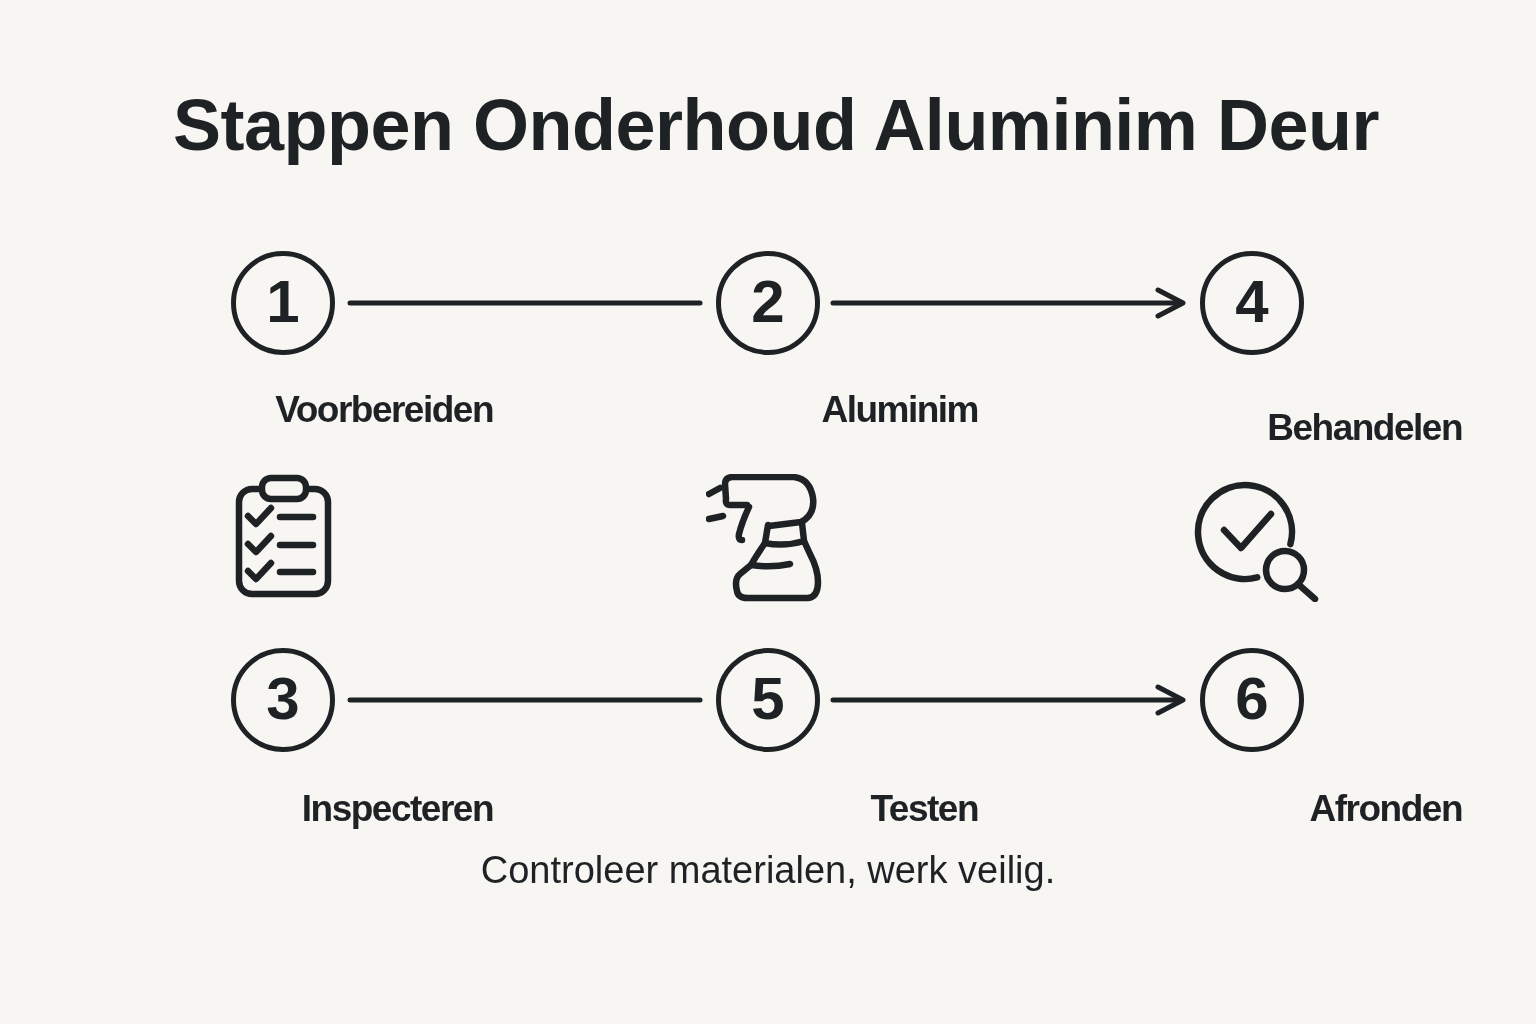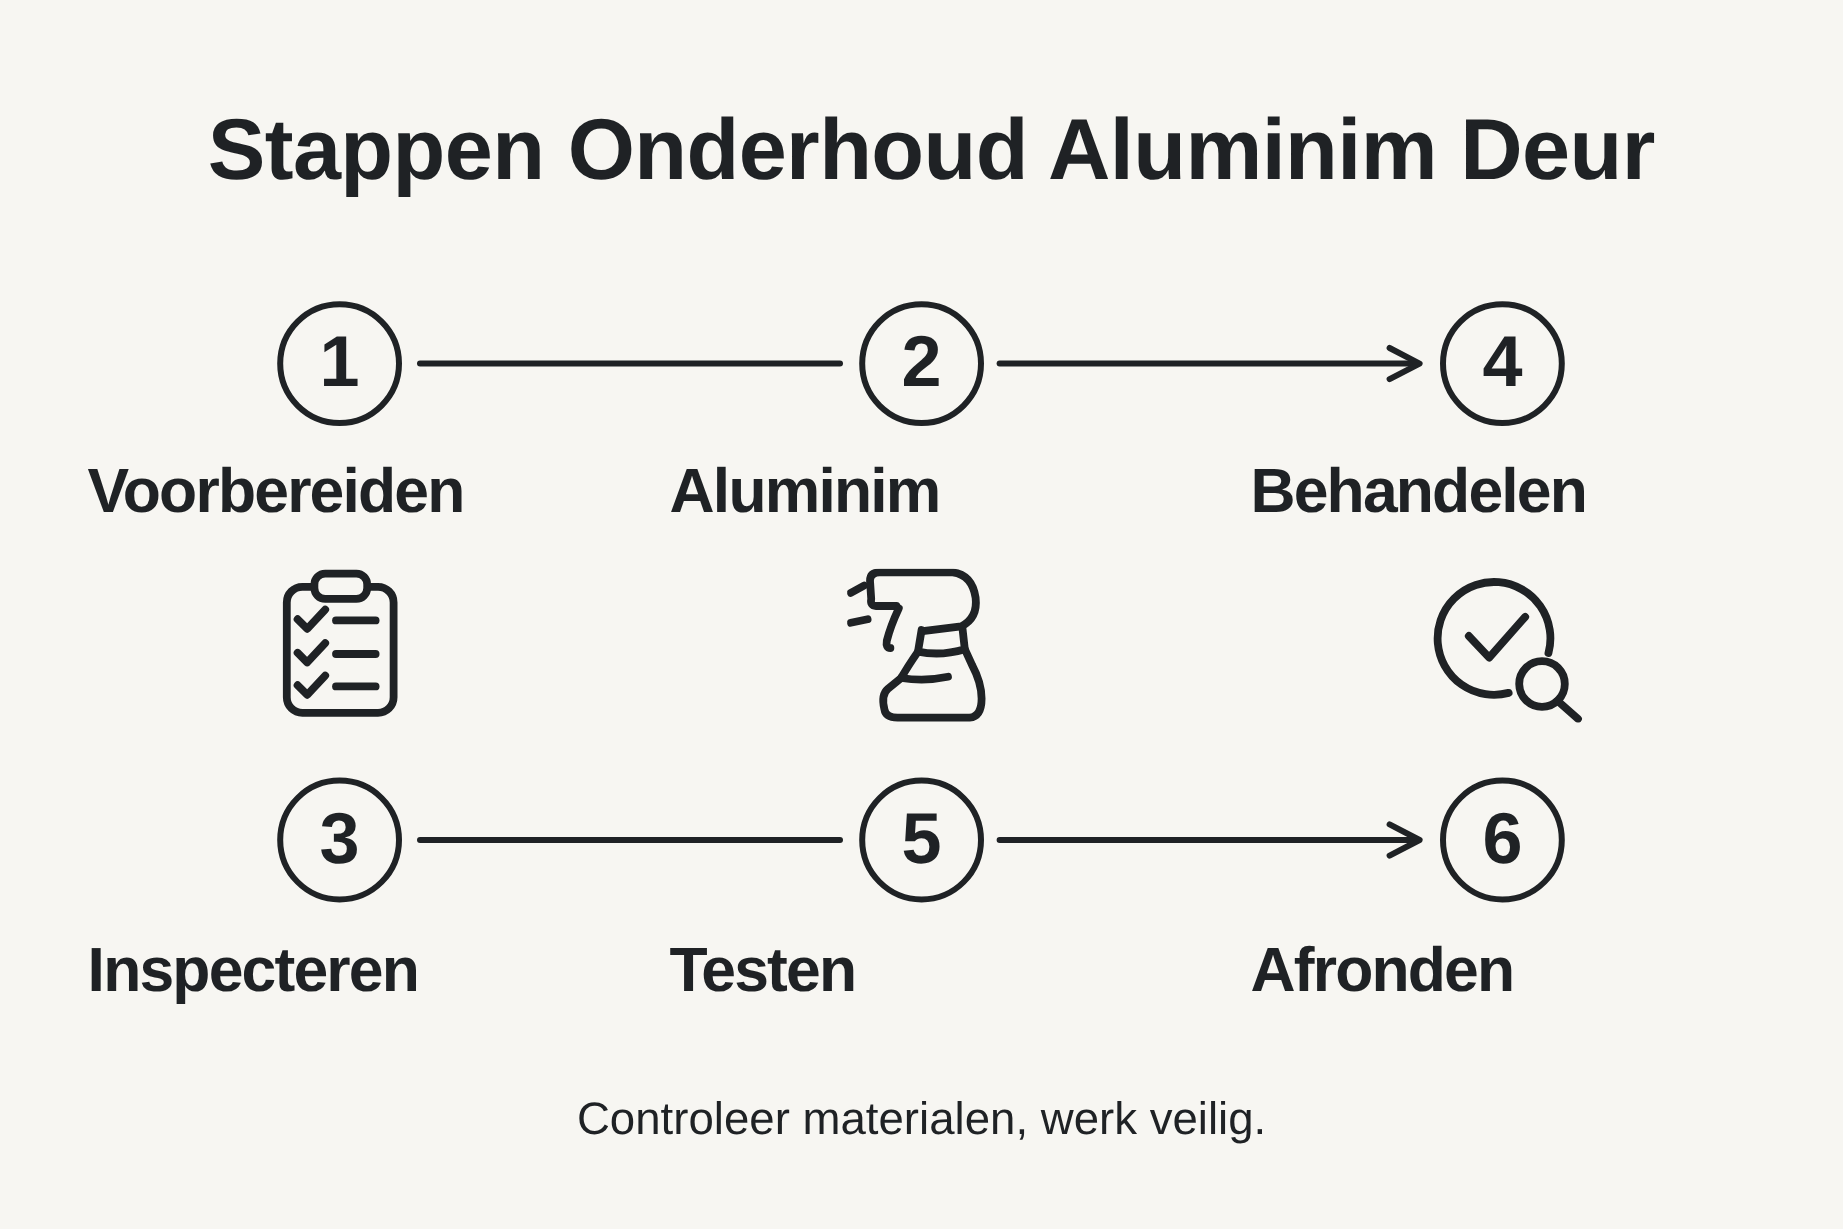--- a/index.html
+++ b/index.html
@@ -58,42 +58,42 @@
   }
   .circle span {
     font-size: 60px;
     font-weight: 700;
     line-height: 1;
     transform: translateY(-1px);
   }
   .step-label {
     position: absolute;
     width: 420px;
-    text-align: left;
-    font-size: 52px;
+    text-align: right;
+    font-size: 37px;
     font-weight: 700;
     letter-spacing: -1.5px;
     line-height: 54px;
   }
   .icon {
     position: absolute;
   }
   .icon path, .icon rect, .icon circle {
     stroke: var(--ink);
     stroke-width: 6.5;
     fill: none;
     stroke-linecap: round;
     stroke-linejoin: round;
   }
   .icon .fill-bg {
     fill: var(--background);
   }
   .footer-note {
     position: absolute;
-    top: 911px;
+    top: 848px;
     left: 0;
     width: 100%;
     text-align: center;
     font-size: 38px;
     font-weight: 400;
     line-height: 44px;
     color: var(--ink);
   }
 </style>
 </head>
@@ -117,21 +117,21 @@
   </div>
   <div class="circle" style="left:716px; top:251px">
     <span>2</span>
   </div>
   <div class="circle" style="left:1200px; top:251px">
     <span>4</span>
   </div>
 
   <div class="step-label" style="left:73px; top:383px">Voorbereiden</div>
   <div class="step-label" style="left:558px; top:383px">Aluminim</div>
-  <div class="step-label" style="left:1042px; top:383px">Behandelen</div>
+  <div class="step-label" style="left:1042px; top:401px">Behandelen</div>
 
   <svg class="icon" style="left:235px; top:474px" width="97" height="124" viewBox="0 0 97 124" aria-hidden="true">
     <rect x="4" y="15" width="89" height="105" rx="13"></rect>
     <rect class="fill-bg" x="27" y="4" width="44" height="21" rx="9"></rect>
     <path d="M13,42 l8,8 l15,-16"></path>
     <path d="M45,43 h33"></path>
     <path d="M13,70 l8,8 l15,-16"></path>
     <path d="M45,71 h33"></path>
     <path d="M13,97 l8,8 l15,-16"></path>
     <path d="M45,98 h33"></path>

